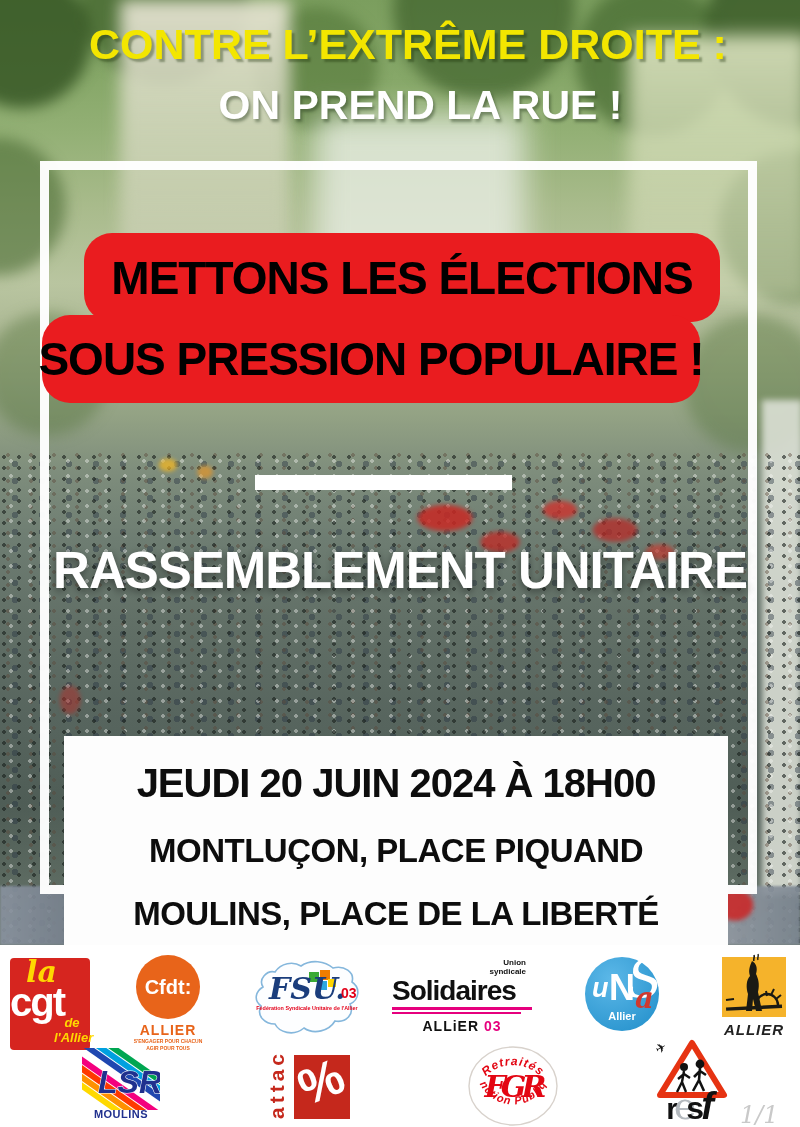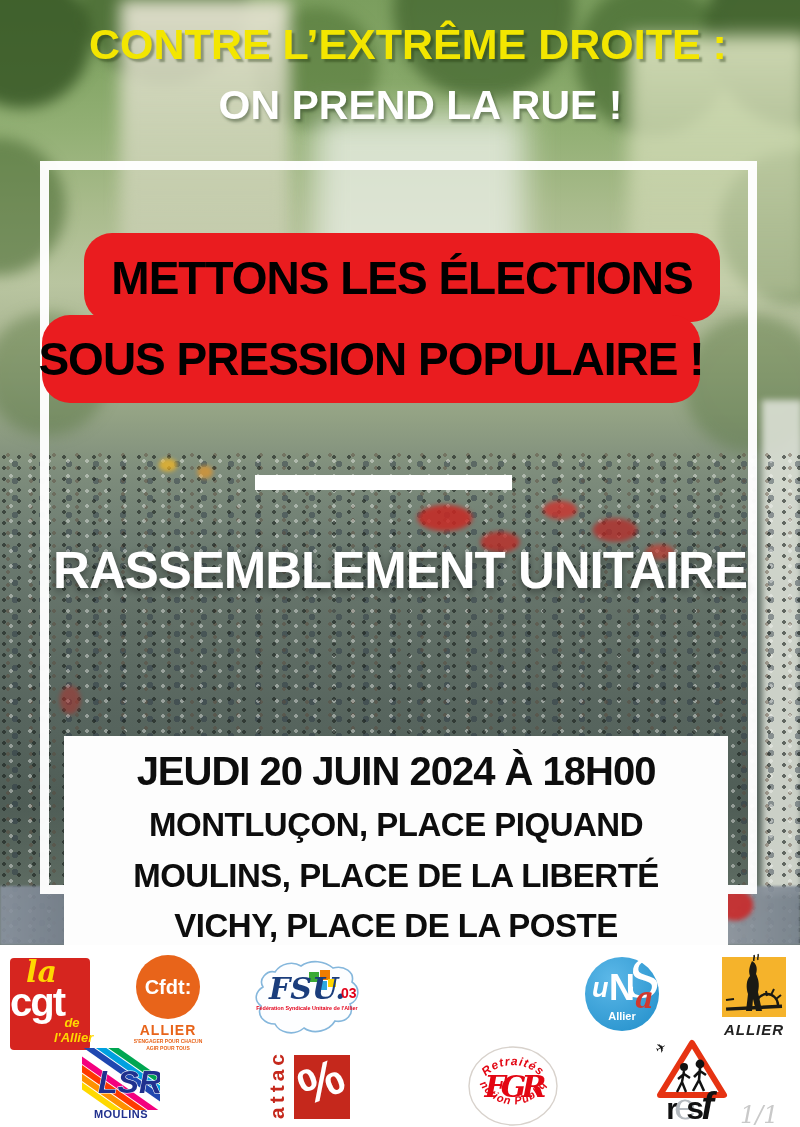--- a/index.html
+++ b/index.html
@@ -187,21 +187,20 @@
   <div class="banner banner1">METTONS LES ÉLECTIONS</div>
   <div class="banner banner2">SOUS PRESSION POPULAIRE !</div>
 
   <div class="dash"></div>
   <div class="rally">RASSEMBLEMENT UNITAIRE</div>
 
   <div class="event-box">
     <div class="event-dt">JEUDI 20 JUIN 2024 À 18H00</div>
     <div class="event-loc">MONTLUÇON, PLACE PIQUAND</div>
     <div class="event-loc">MOULINS, PLACE DE LA LIBERTÉ</div>
-    <div class="event-loc">VICHY, PLACE DE LA POSTE</div>
   </div>
 
   <div class="strip">
 
     <div class="logo-cgt">
       <div class="cgt-la">la</div>
       <div class="cgt-name">cgt</div>
       <div class="cgt-sub">de l'Allier</div>
     </div>
 
@@ -218,20 +217,30 @@
         <rect x="66" y="17" width="10" height="10" fill="#3aaa35"></rect>
         <rect x="77" y="15" width="10" height="10" fill="#f07d00"></rect>
         <rect x="75" y="26" width="9" height="9" fill="#2aa8e0"></rect>
         <rect x="85" y="24" width="8" height="8" fill="#ffd500"></rect>
         <text x="26" y="44" font-family="DejaVu Serif, serif" font-style="italic" font-weight="bold" font-size="30" fill="#1a3d7c">FSU.</text>
         <text x="98" y="43" font-family="Liberation Sans, sans-serif" font-weight="bold" font-size="14" fill="#e2001a">03</text>
         <text x="64" y="55" text-anchor="middle" font-family="Liberation Sans, sans-serif" font-weight="bold" font-size="5.4" fill="#e2001a">Fédération Syndicale Unitaire de l'Allier</text>
       </svg>
     </div>
 
+    <div class="logo-sol">
+      <div class="sol-union">Union syndicale</div>
+      <div class="sol-name">Solidaires</div>
+      <div class="sol-line"></div>
+      <div class="sol-line2"></div>
+      <div class="sol-region">
+        <span>ALLiER</span>
+        <span class="sol-dept">03</span>
+      </div>
+    </div>
 
     <div class="logo-unsa">
       <div class="unsa-circle">
         <span class="unsa-u">u</span>
         <span class="unsa-n">N</span>
         <span class="unsa-s">S</span>
         <span class="unsa-a">a</span>
         <div class="unsa-region">Allier</div>
       </div>
     </div>

